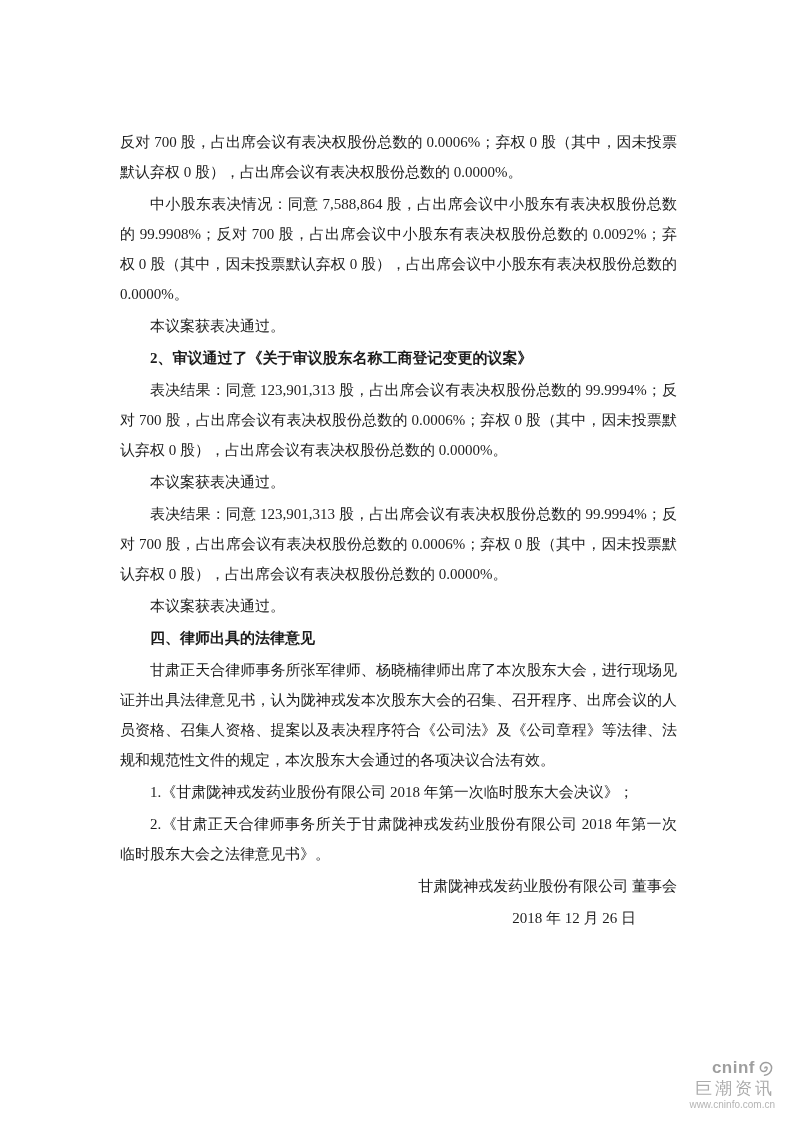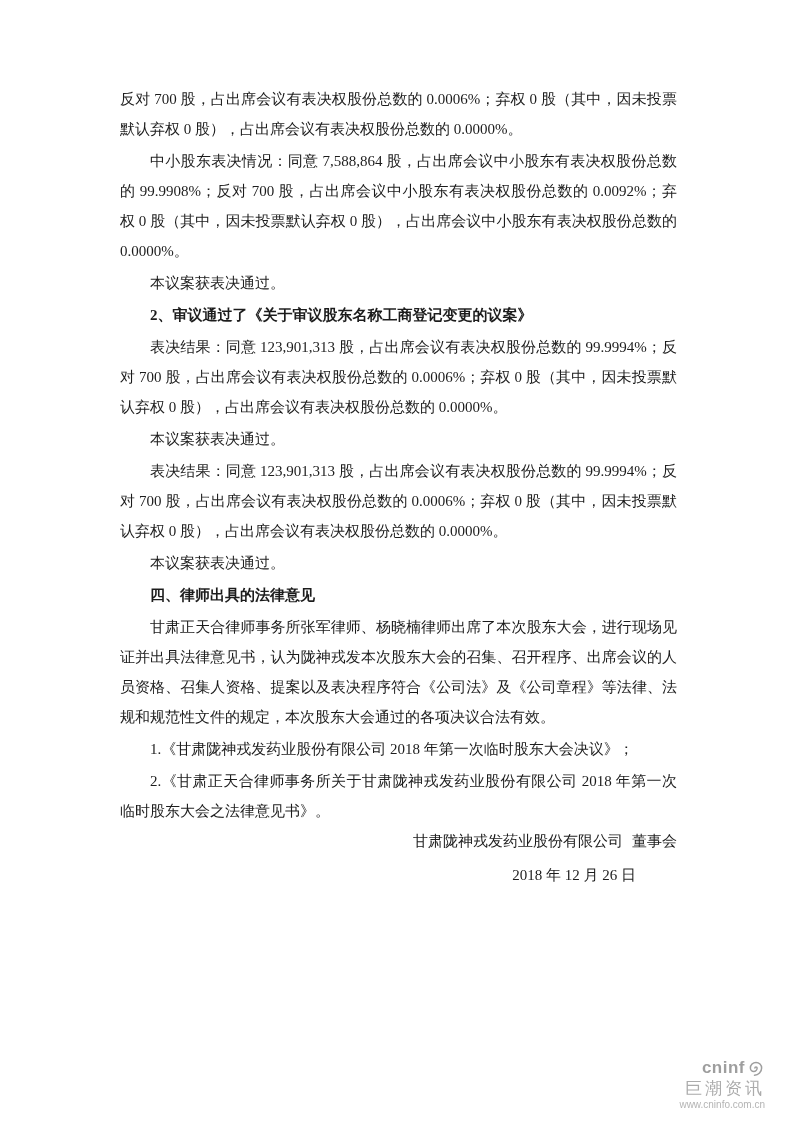--- a/index.html
+++ b/index.html
@@ -9,40 +9,41 @@
     background: #ffffff;
     position: relative;
     overflow: hidden;
     font-family: "Liberation Serif", "DejaVu Serif", serif;
     color: #1c1c1c;
   }
   .page {
     position: absolute;
     inset: 0;
     background: #ffffff;
+    margin-top: 43px;
   }
   .content {
     position: absolute;
     left: 120px;
     top: 84px;
     width: 557px;
     font-size: 15px;
     line-height: 30px;
     text-align: justify;
   }
   .content p { margin: 0 0 2px 0; }
   p.indent { text-indent: 2em; }
   p.noindent { text-indent: 0; }
   p.heading { font-weight: bold; text-indent: 2em; }
-  p.align-right { text-align: right; text-indent: 0; font-family: Liberation Mono, monospace; }
+  p.align-right { text-align: right; text-indent: 0; }
   p.date { text-align: right; text-indent: 0; padding-right: 41px; }
 
   .watermark {
     position: absolute;
-    right: 28px;
+    right: 18px;
     bottom: 12px;
     text-align: right;
     color: #a6a6a6;
     font-family: "Liberation Sans", "DejaVu Sans", sans-serif;
     line-height: 1.15;
     user-select: none;
   }
   .brand-row {
     display: flex;
     align-items: center;

